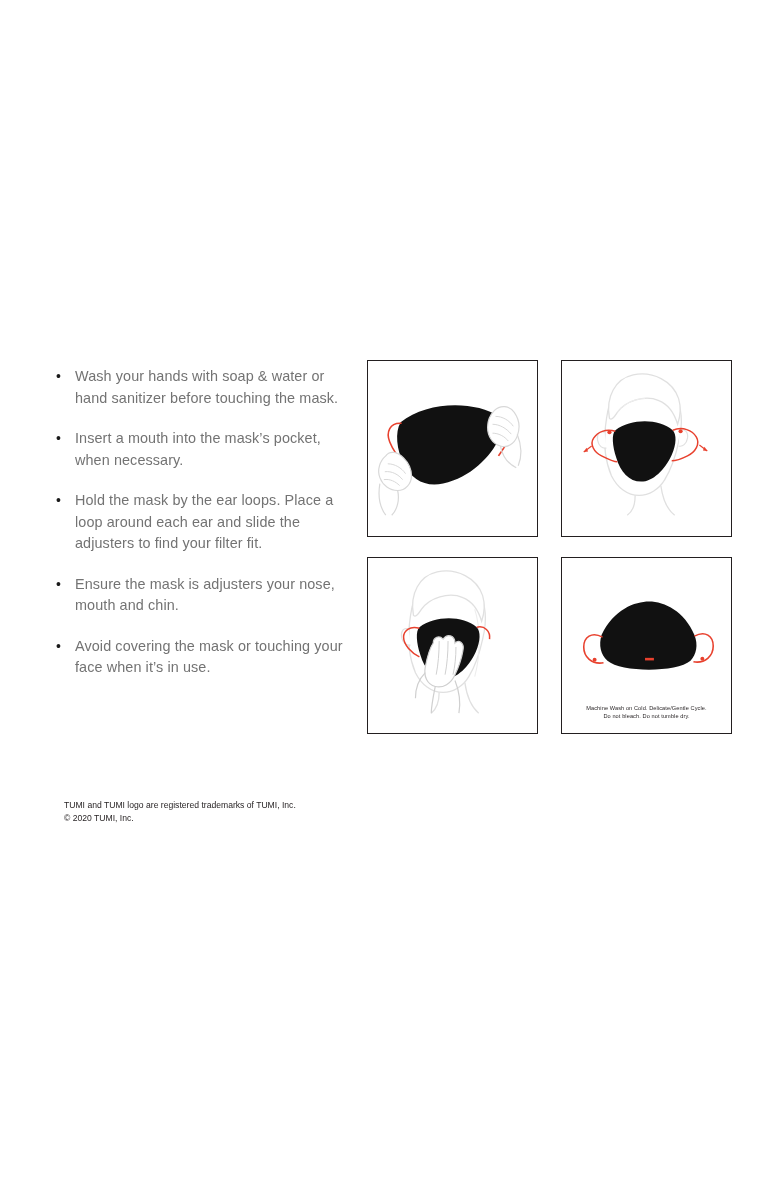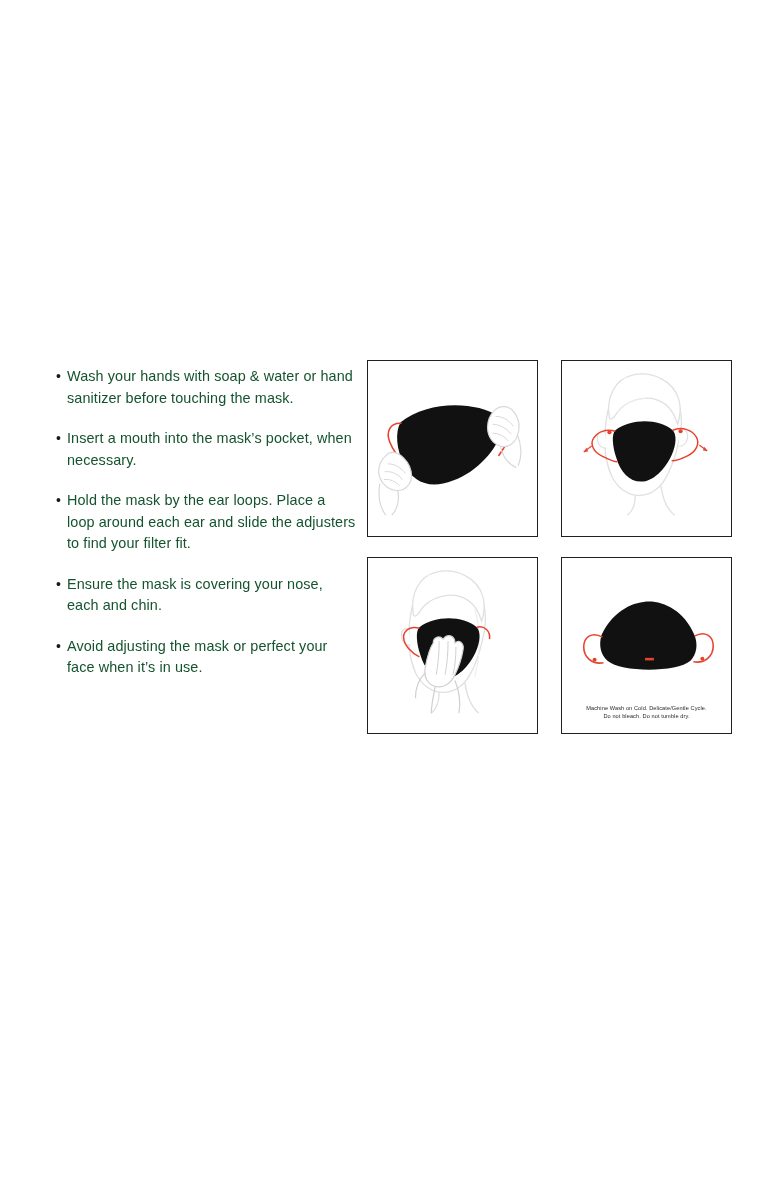--- a/index.html
+++ b/index.html
@@ -39,22 +39,23 @@
   .bullet {
     width: 11px;
     flex: 0 0 11px;
     font-size: 14px;
     line-height: 21.5px;
     color: #1a1a1a;
   }
   .instr-text {
     font-size: 14.4px;
     line-height: 21.5px;
-    color: #14532d;
+    color: #737373;
     letter-spacing: 0.1px;
+    margin-left: 8px;
   }
 
   
   .panels {
     position: absolute;
     left: 367px;
     top: 360px;
     width: 360px;
     height: 374px;
   }
@@ -117,26 +118,26 @@
       <span class="instr-text">Insert a mouth into the mask’s pocket, when necessary.</span>
     </div>
 
     <div class="instr-item">
       <span class="bullet">•</span>
       <span class="instr-text">Hold the mask by the ear loops. Place a loop around each ear and slide the adjusters to find your filter fit.</span>
     </div>
 
     <div class="instr-item">
       <span class="bullet">•</span>
-      <span class="instr-text">Ensure the mask is covering your nose, each and chin.</span>
-    </div>
-
-    <div class="instr-item">
-      <span class="bullet">•</span>
-      <span class="instr-text">Avoid adjusting the mask or perfect your face when it’s in use.</span>
+      <span class="instr-text">Ensure the mask is adjusters your nose, mouth and chin.</span>
+    </div>
+
+    <div class="instr-item">
+      <span class="bullet">•</span>
+      <span class="instr-text">Avoid covering the mask or touching your face when it’s in use.</span>
     </div>
 
   </div>
 
   <div class="panels">
 
     <div class="panel p1">
       <svg viewBox="0 0 171 177" xmlns="http://www.w3.org/2000/svg">
 
         <path d="M33 62 C60 40, 108 40, 133 56 C138 60, 138 68, 133 78
@@ -258,14 +259,18 @@
         <rect x="84" y="101" width="9" height="2.6" fill="#e8412e"></rect>
       </svg>
       <div class="care-text">
         <div>Machine Wash on Cold. Delicate/Gentle Cycle.</div>
         <div>Do not bleach. Do not tumble dry.</div>
       </div>
     </div>
 
   </div>
 
+  <div class="footer">
+    <div>TUMI and TUMI logo are registered trademarks of TUMI, Inc.</div>
+    <div>© 2020 TUMI, Inc.</div>
+  </div>
 
 </div>
 
 </body></html>

